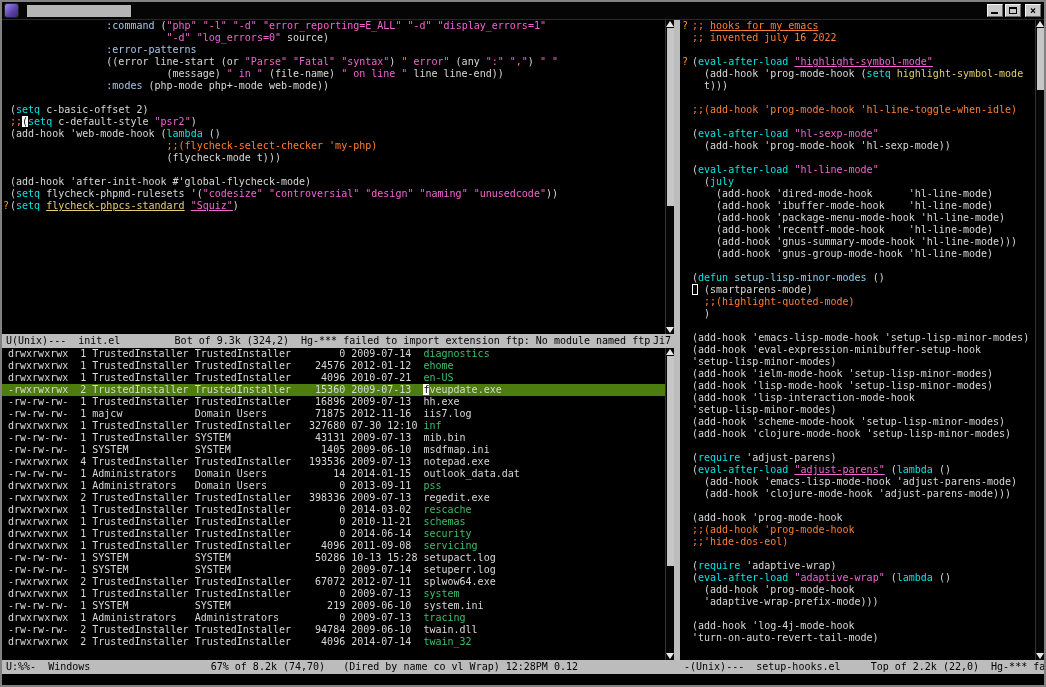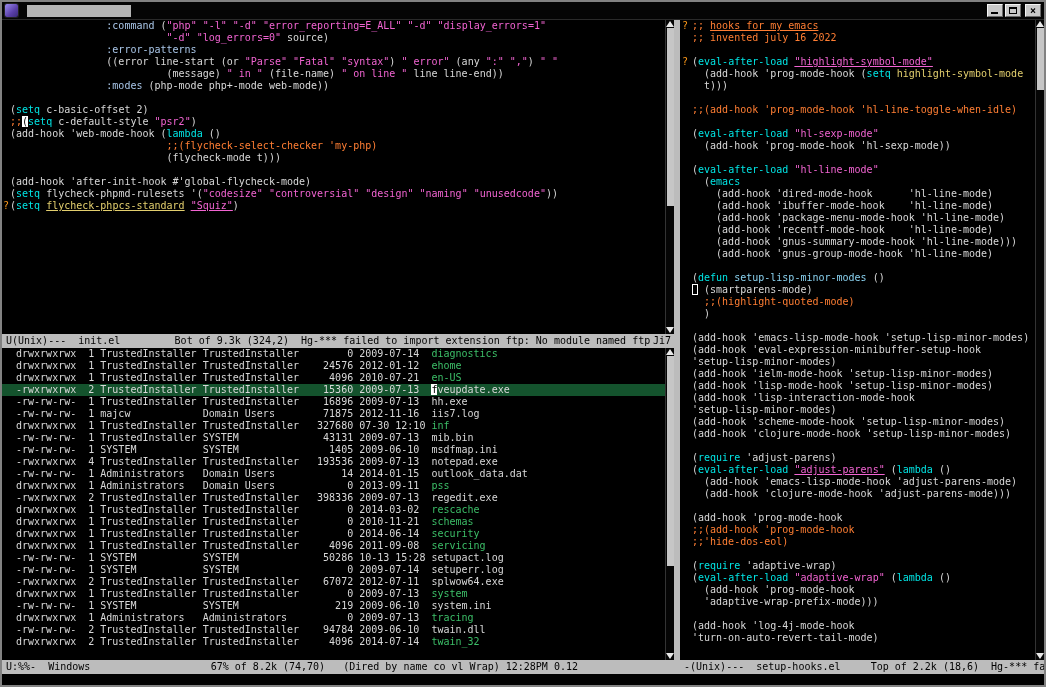--- a/index.html
+++ b/index.html
@@ -31,22 +31,22 @@
   .seg-v{color:#e3cf6e}
   .seg-f{color:#8ad2f0}
   .seg-b{color:#a9c6e8}
   .seg-q{position:absolute;left:1px;color:#ff9a1a}
   .rw .seg-q{left:2px}
   .seg-cur{background:#ffffff;color:#000}
   .seg-hcur{box-shadow:inset 0 0 0 1px #fff}
   .u{text-decoration:underline}
 
   
-  .drow{height:12px;line-height:12px;font-size:10px;white-space:pre;padding-left:8px;color:#d8d8d8;width:663px}
-  .drow.hl{background:#14532d}
+  .drow{height:12px;line-height:12px;font-size:10px;white-space:pre;color:#d8d8d8;width:663px}
+  .drow.hl{background:#4d7c0f}
   .dname-dir{color:#3cbf68}
   .dname-file{color:#d8d8d8}
 
   
   .modeline{position:absolute;height:14px;line-height:14px;font-size:10px;background:#bcbcbc;color:#000;
     white-space:pre;padding:0 4px;overflow:hidden}
   .modeline .mlb{font-weight:normal}
   .ml-right{position:absolute;right:3px;top:0}
   .divider{position:absolute;left:672px;top:0;width:6px;height:665px;background:#bcbcbc}
   .echo{position:absolute;left:0;top:654px;width:1042px;height:11px;background:#000}
@@ -149,21 +149,21 @@
         <div class="line"><span class="seg-q">?</span><span class="seg-d">(</span><span class="seg-k">eval-after-load</span><span class="seg-d"> </span><span class="seg-s u">"highlight-symbol-mode"</span></div>
         <div class="line"><span class="seg-d">  (add-hook 'prog-mode-hook (</span><span class="seg-k">setq</span><span class="seg-d"> </span><span class="seg-v">highlight-symbol-mode</span></div>
         <div class="line"><span class="seg-d">  t)))</span></div>
         <div class="line"></div>
         <div class="line"><span class="seg-c">;;(add-hook 'prog-mode-hook 'hl-line-toggle-when-idle)</span></div>
         <div class="line"></div>
         <div class="line"><span class="seg-d">(</span><span class="seg-k">eval-after-load</span><span class="seg-d"> </span><span class="seg-s">"hl-sexp-mode"</span></div>
         <div class="line"><span class="seg-d">  (add-hook 'prog-mode-hook 'hl-sexp-mode))</span></div>
         <div class="line"></div>
         <div class="line"><span class="seg-d">(</span><span class="seg-k">eval-after-load</span><span class="seg-d"> </span><span class="seg-s">"hl-line-mode"</span></div>
-        <div class="line"><span class="seg-d">  (</span><span class="seg-k">emacs</span></div>
+        <div class="line"><span class="seg-d">  (</span><span class="seg-k">july</span></div>
         <div class="line"><span class="seg-d">    (add-hook 'dired-mode-hook      'hl-line-mode)</span></div>
         <div class="line"><span class="seg-d">    (add-hook 'ibuffer-mode-hook    'hl-line-mode)</span></div>
         <div class="line"><span class="seg-d">    (add-hook 'package-menu-mode-hook 'hl-line-mode)</span></div>
         <div class="line"><span class="seg-d">    (add-hook 'recentf-mode-hook    'hl-line-mode)</span></div>
         <div class="line"><span class="seg-d">    (add-hook 'gnus-summary-mode-hook 'hl-line-mode)))</span></div>
         <div class="line"><span class="seg-d">    (add-hook 'gnus-group-mode-hook 'hl-line-mode)</span></div>
         <div class="line"></div>
         <div class="line"><span class="seg-d">(</span><span class="seg-k">defun</span><span class="seg-d"> </span><span class="seg-f">setup-lisp-minor-modes</span><span class="seg-d"> ()</span></div>
         <div class="line"><span class="seg-hcur"> </span><span class="seg-d"> (smartparens-mode)</span></div>
         <div class="line"><span class="seg-c">  ;;(highlight-quoted-mode)</span></div>
@@ -194,17 +194,17 @@
         <div class="line"><span class="seg-d">  'adaptive-wrap-prefix-mode)))</span></div>
         <div class="line"></div>
         <div class="line"><span class="seg-d">(add-hook 'log-4j-mode-hook</span></div>
         <div class="line"><span class="seg-d">'turn-on-auto-revert-tail-mode)</span></div>
       </div>
     <div class="sb" style="left:1033px;top:0;height:640px">
       <span class="sb-arr sb-up"></span>
       <span class="sb-thumb" style="top:8px;height:62px"></span>
       <span class="sb-arr sb-down"></span>
     </div>
-    <div class="modeline" style="left:678px;top:640px;width:364px"><span>-(Unix)---  </span><span class="mlb">setup-hooks.el</span><span>     Top of 2.2k (18,6)  Hg-*** fa</span></div>
+    <div class="modeline" style="left:678px;top:640px;width:364px"><span>-(Unix)---  </span><span class="mlb">setup-hooks.el</span><span>     Top of 2.2k (22,0)  Hg-*** fa</span></div>
 
     <div class="echo"></div>
   </div>
 </div>
 
 </body></html>

